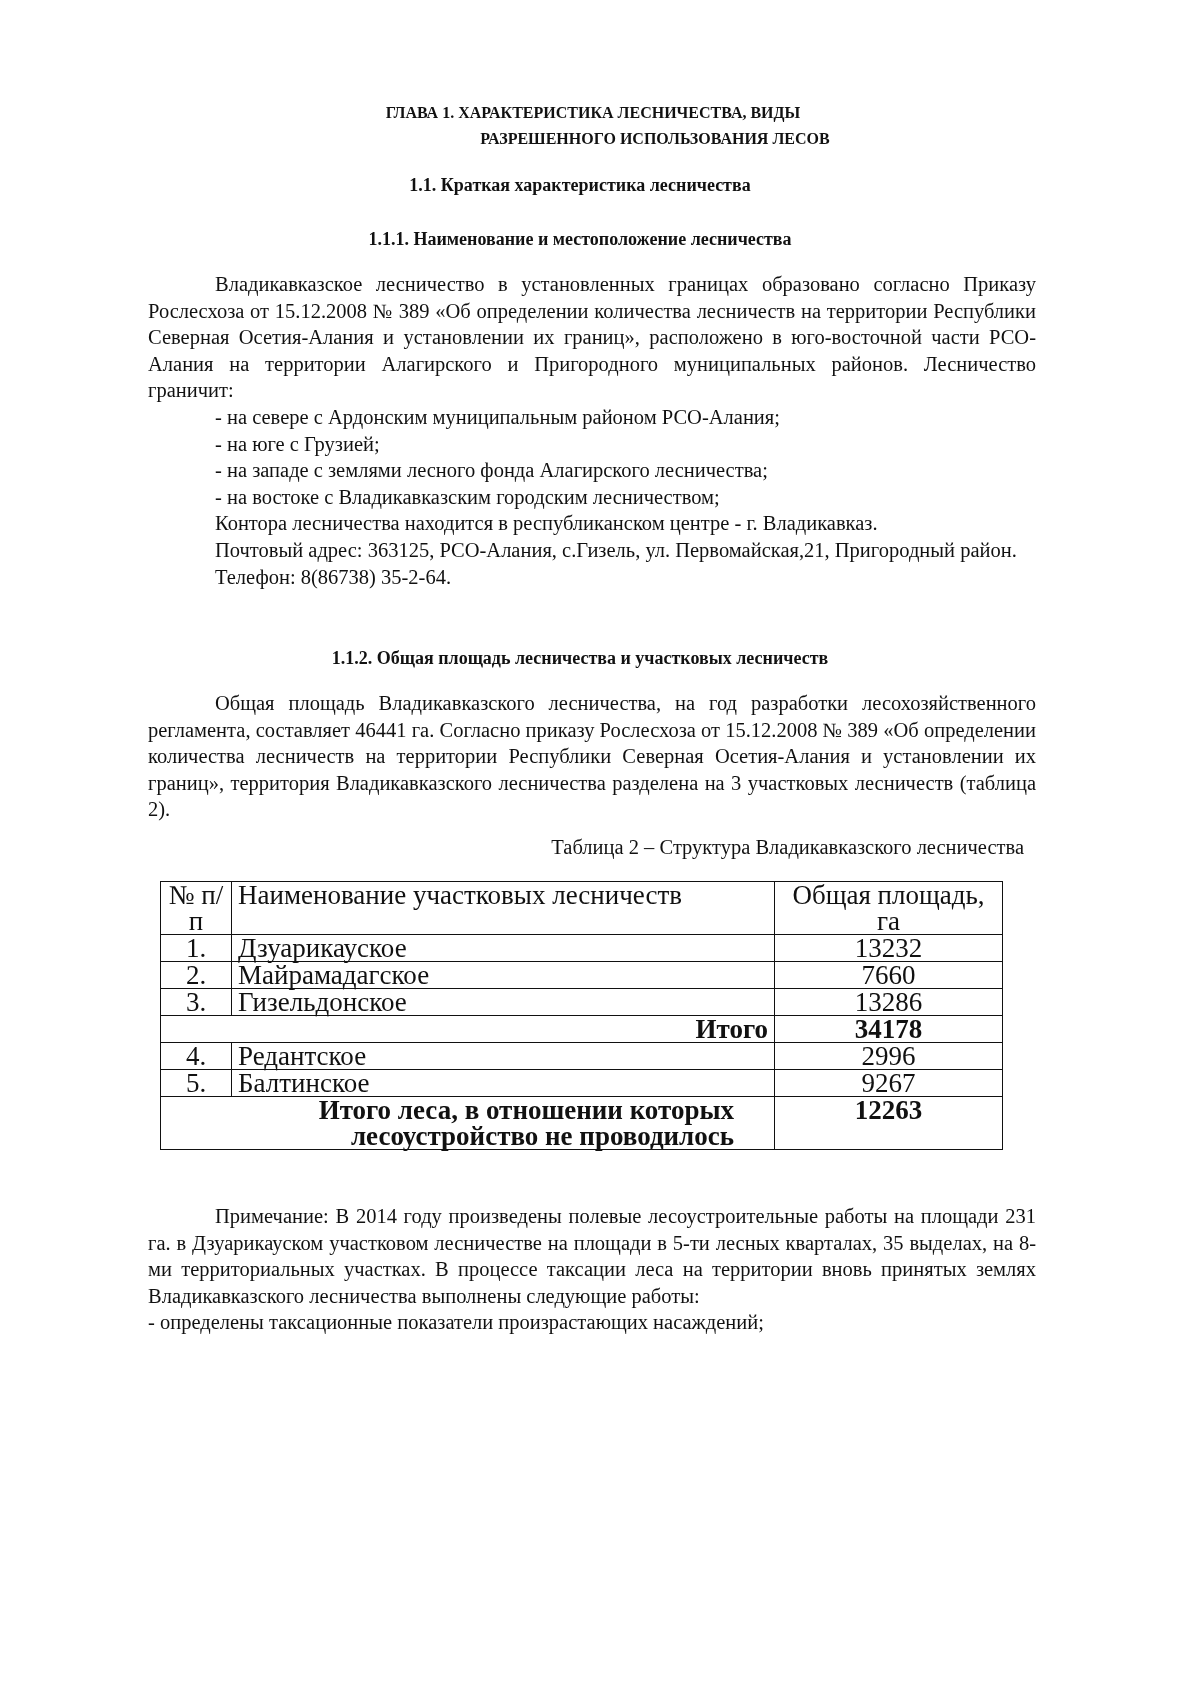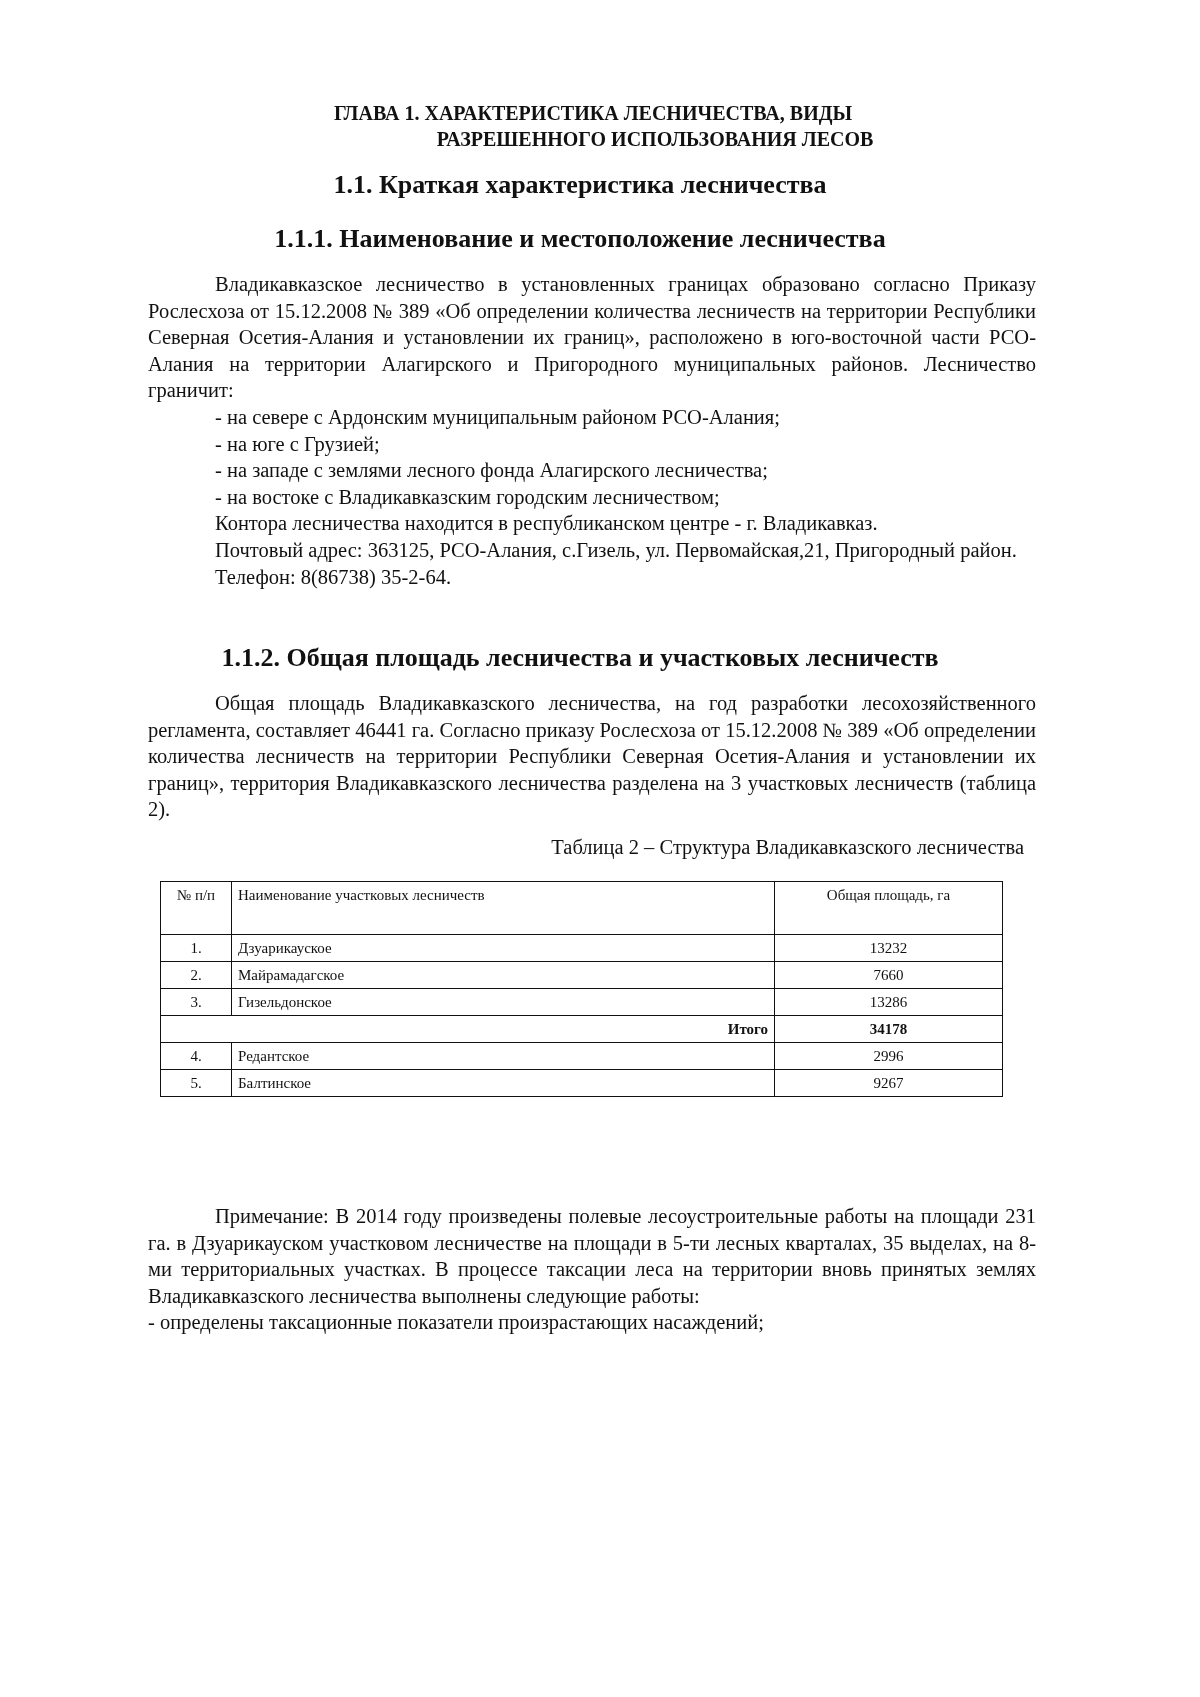--- a/index.html
+++ b/index.html
@@ -18,32 +18,32 @@
       left: 136px;
       top: 0;
       width: 888px;
     }
     .chapter-title {
       position: absolute;
       top: 100px;
       left: 0;
       width: 888px;
       font-weight: bold;
-      font-size: 20px;
+      font-size: 16px;
       line-height: 26px;
       text-align: center;
     }
     .chapter-title .l1 { display: block; padding-left: 26px; }
     .chapter-title .l2 { display: block; padding-left: 150px; }
     .h2 {
       position: absolute;
       left: 0; width: 888px;
       text-align: center;
       font-weight: bold;
-      font-size: 26px;
+      font-size: 18px;
     }
     .para {
       position: absolute;
       left: 12px;
       width: 888px;
       text-align: justify;
     }
     .para .ind { text-indent: 67px; display: block; }
     .line-ind { display: block; padding-left: 67px; }
     .caption {
@@ -52,21 +52,21 @@
       left: 0; width: 888px;
       text-align: right;
       padding-left: 0px;
     }
     table.struct {
       position: absolute;
       top: 881px;
       left: 24px;
       width: 843px;
       border-collapse: collapse;
-      font-size: 15px;
+      font-size: 27px;
       line-height: 26px;
     }
     table.struct td, table.struct th {
       border: 1.5px solid #111;
       padding: 0 6px;
       font-weight: normal;
       vertical-align: top;
     }
     table.struct .c-num { width: 58px; text-align: center; }
     table.struct .c-name { width: 530px; text-align: left; }
@@ -146,20 +146,24 @@
       <tr>
         <td class="c-num">4.</td>
         <td class="c-name">Редантское</td>
         <td class="c-area">2996</td>
       </tr>
       <tr>
         <td class="c-num">5.</td>
         <td class="c-name">Балтинское</td>
         <td class="c-area">9267</td>
       </tr>
+      <tr>
+        <td colspan="2" class="bold center" style="padding:0 40px;">Итого леса, в отношении которых лесоустройство не проводилось</td>
+        <td class="c-area bold">12263</td>
+      </tr>
     </tbody>
   </table>
 
   <div class="para" style="top:1203px;">
     <span class="ind">Примечание: В 2014 году произведены полевые лесоустроительные работы на площади 231 га. в Дзуарикауском участковом лесничестве на площади в 5-ти лесных кварталах, 35 выделах, на 8-ми территориальных участках. В процессе таксации леса на территории вновь принятых землях Владикавказского лесничества выполнены следующие работы:</span>
     <span style="display:block;"> - определены таксационные показатели произрастающих насаждений;</span>
   </div>
 
 </div>
 

